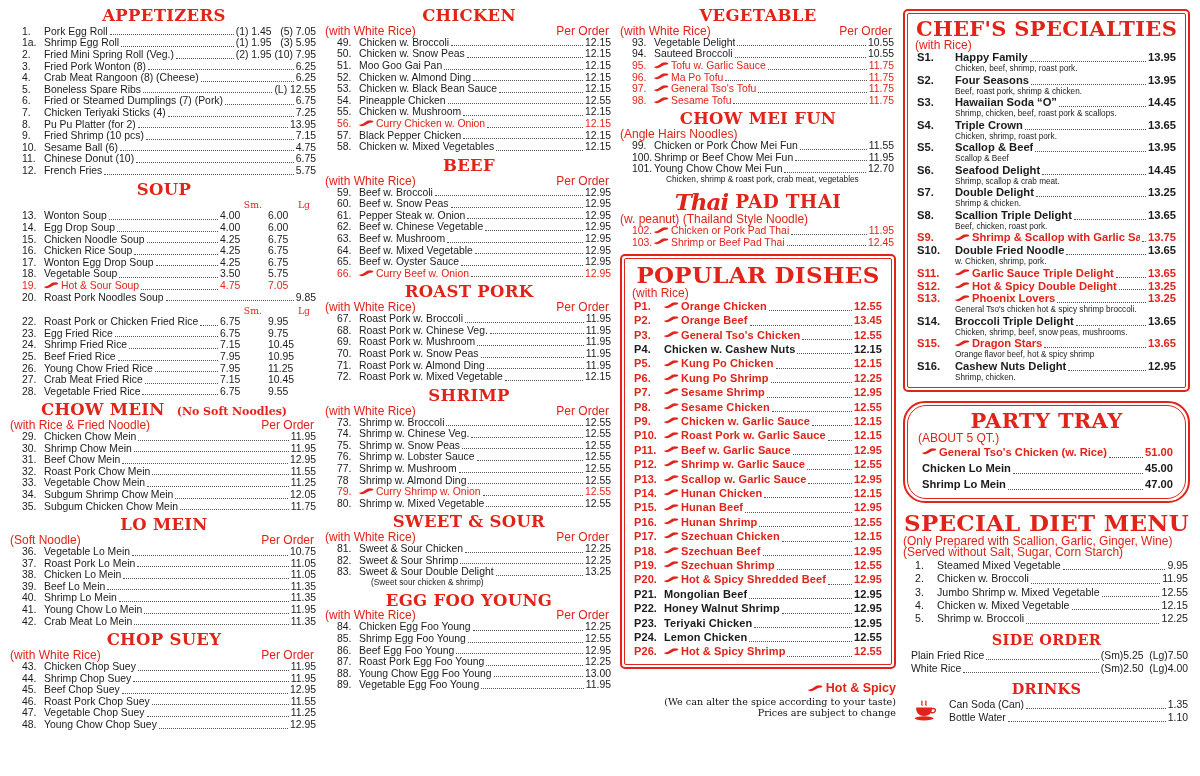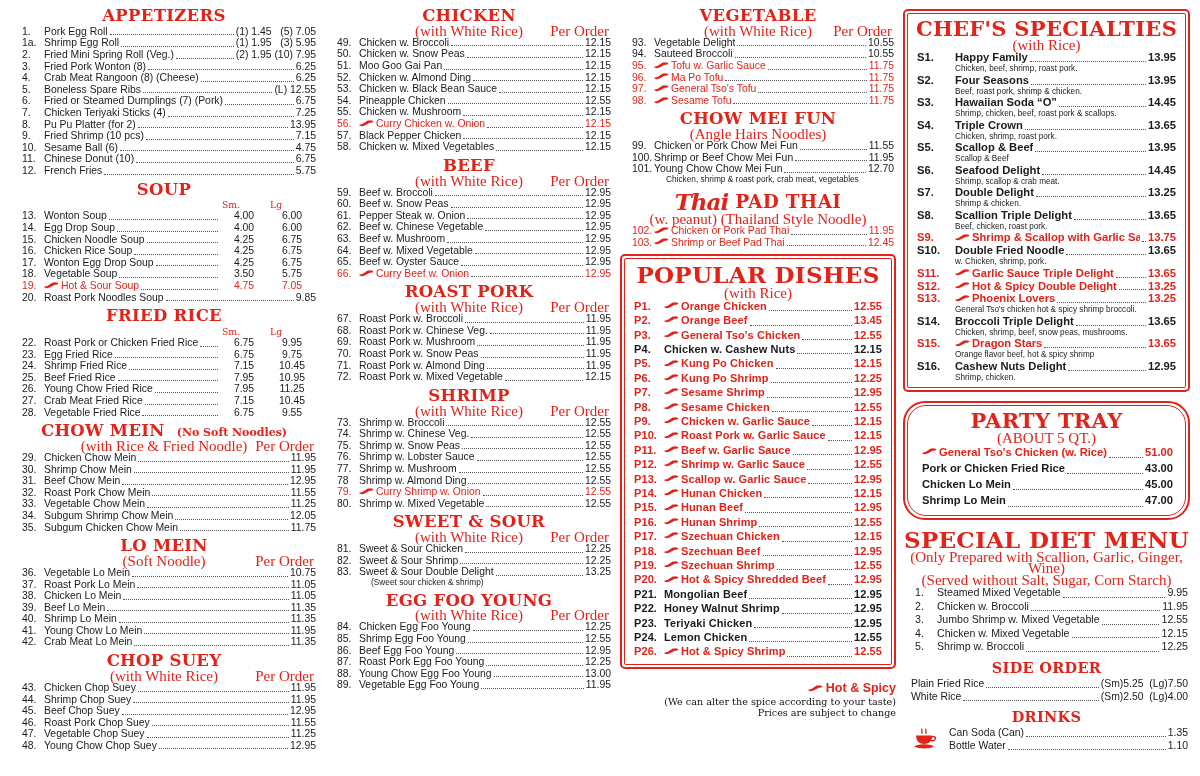--- a/index.html
+++ b/index.html
@@ -10,36 +10,36 @@
   .menu{display:flex;gap:7px;padding:5px 10px 0 10px;height:776px}
   .col{flex:0 0 auto;display:flex;flex-direction:column}
   .col1{width:308px}.col2{width:288px}.col3{width:276px}.col4{width:287px}
   .sec{margin-bottom:2px}
   
   .trow{text-align:center;line-height:1.02;margin:3px 0 1px;white-space:nowrap}
   .stitle{font-family:"DejaVu Serif",serif;font-weight:700;color:var(--red);letter-spacing:.3px}
   .t17{font-size:16.5px}.t15{font-size:14.5px}.t19{font-size:18.5px}
   .t22{font-size:21px}.t24{font-size:23px}
   .tsuffix{font-family:"DejaVu Serif",serif;font-weight:700;color:var(--red);font-size:11px;margin-left:12px}
-  .sub{position:relative;text-align:center;color:var(--red);
-       font-family:Liberation Serif, serif;font-size:15px;line-height:11px}
+  .sub{position:relative;color:var(--red);
+       font-family:Liberation Sans, sans-serif;font-size:12px;line-height:11px}
   .perorder{position:absolute;right:4px;top:0}
   .h2row{display:flex;justify-content:flex-end;color:var(--red);
        font-family:"DejaVu Serif",serif;font-size:9.3px;line-height:11px}
-  .h2row .h2{display:inline-block;width:48px;padding-right:8px}
+  .h2row .h2{display:inline-block;width:48px;text-align:right;padding-right:8px}
   
   .it{display:flex;align-items:baseline;font-size:10.4px;line-height:11.6px;
       white-space:nowrap;padding-right:2px}
   .num{flex:0 0 34px;padding-left:12px}
   .num.nonum{flex-basis:8px;padding-left:0}
   .nm{overflow:hidden}
   .dots{flex:1 1 4px;border-bottom:1.1px dotted #555;margin:0 2px;align-self:flex-end;
         transform:translateY(-2px);min-width:4px}
   .pr{text-align:right}
-  .p2{display:inline-block;width:48px;text-align:center;flex:0 0 48px}
+  .p2{display:inline-block;width:48px;text-align:left;flex:0 0 48px}
   .red{color:var(--red)}
   .desc{font-size:8.3px;line-height:9.6px;padding-left:46px;color:#222;white-space:nowrap}
   .pep{width:15px;height:8px;flex:0 0 15px;margin-right:2px;align-self:center;color:var(--red)}
   
   .boxd{border:2.5px solid var(--red);border-radius:5px;padding:2px;margin:4px 0 4px}
   .boxd-in{border:1.5px solid var(--red);border-radius:2px;padding:1px 7px 5px}
   .boxp{border:2.5px solid var(--red);border-radius:22px;padding:2px;margin:5px 0}
   .boxp-in{border:1.5px solid var(--red);border-radius:19px;padding:1px 10px 6px}
   
   .pop .it{font-size:11px;line-height:14.4px;font-weight:700;letter-spacing:.1px}
@@ -211,21 +211,20 @@
           <span class="p2">7.05</span>
         </div>
         <div class="it">
           <span class="num">20.</span>
           <span class="nm">Roast Pork Noodles Soup</span>
           <span class="dots"></span>
           <span class="pr">9.85</span>
         </div>
       </div>
       <div class="sec ">
-        <div class="trow"><span class="stitle t17">FRIED RICE</span></div>
         <div class="h2row">
           <span class="h2">Sm.</span>
           <span class="h2">Lg</span>
         </div>
         <div class="it">
           <span class="num">22.</span>
           <span class="nm">Roast Pork or Chicken Fried Rice</span>
           <span class="dots"></span>
           <span class="p2">6.75</span>
           <span class="p2">9.95</span>
@@ -1146,26 +1145,20 @@
           <div class="trow"><span class="stitle t22">PARTY TRAY</span></div>
           <div class="sub"><span class="subc">(ABOUT 5 QT.)</span></div>
           <div class="it red">
             <span class="num nonum"></span>
             <svg class="pep" viewBox="0 0 26 14">
               <path d="M25 3.2c-.6-1.9-3-2.9-5-2.2-.2-.5-1.3-.6-1.8-.1-2.3-.3-4.6.7-6.4 2C9 5 6.6 6.8 3.6 7.5 2 7.9.8 7.8 0 8.8c1.2 1.9 4.2 2.4 6.8 1.7C11 9.4 13.6 6.7 17 5.5c2.6-.9 5.4-.2 7-1.4.4-.3.8-.6 1-.9z" fill="currentColor"></path>
             </svg>
             <span class="nm">General Tso's Chicken (w. Rice)</span>
             <span class="dots"></span>
             <span class="pr">51.00</span>
-          </div>
-          <div class="it">
-            <span class="num nonum"></span>
-            <span class="nm">Pork or Chicken Fried Rice</span>
-            <span class="dots"></span>
-            <span class="pr">43.00</span>
           </div>
           <div class="it">
             <span class="num nonum"></span>
             <span class="nm">Chicken Lo Mein</span>
             <span class="dots"></span>
             <span class="pr">45.00</span>
           </div>
           <div class="it">
             <span class="num nonum"></span>
             <span class="nm">Shrimp Lo Mein</span>

